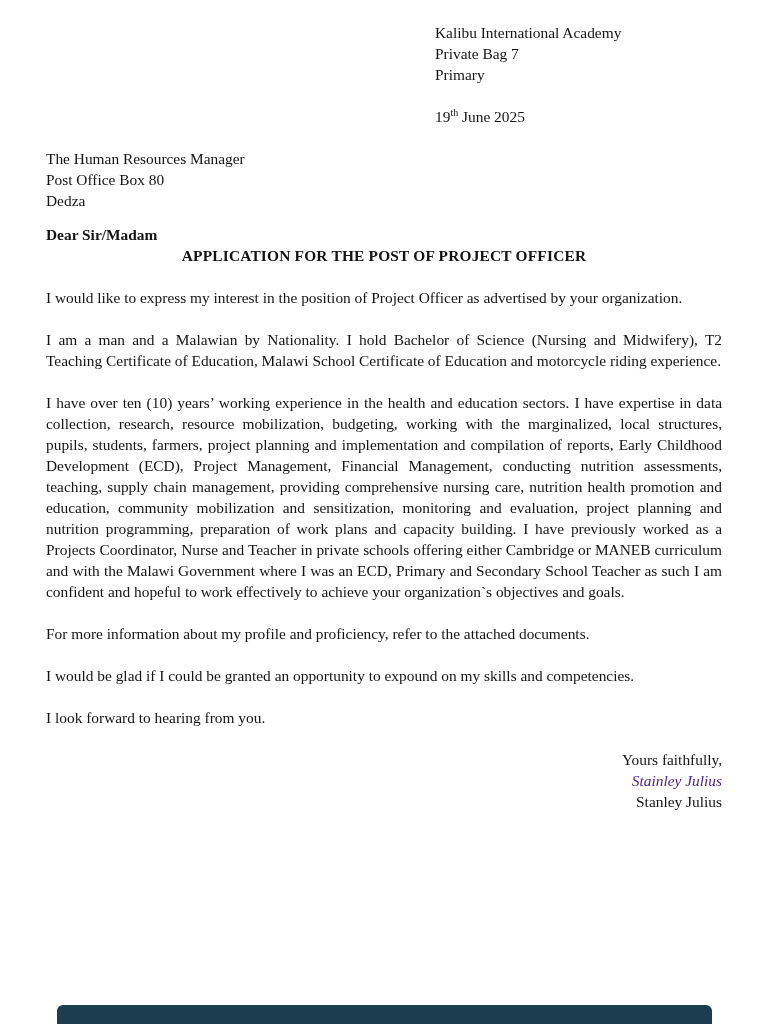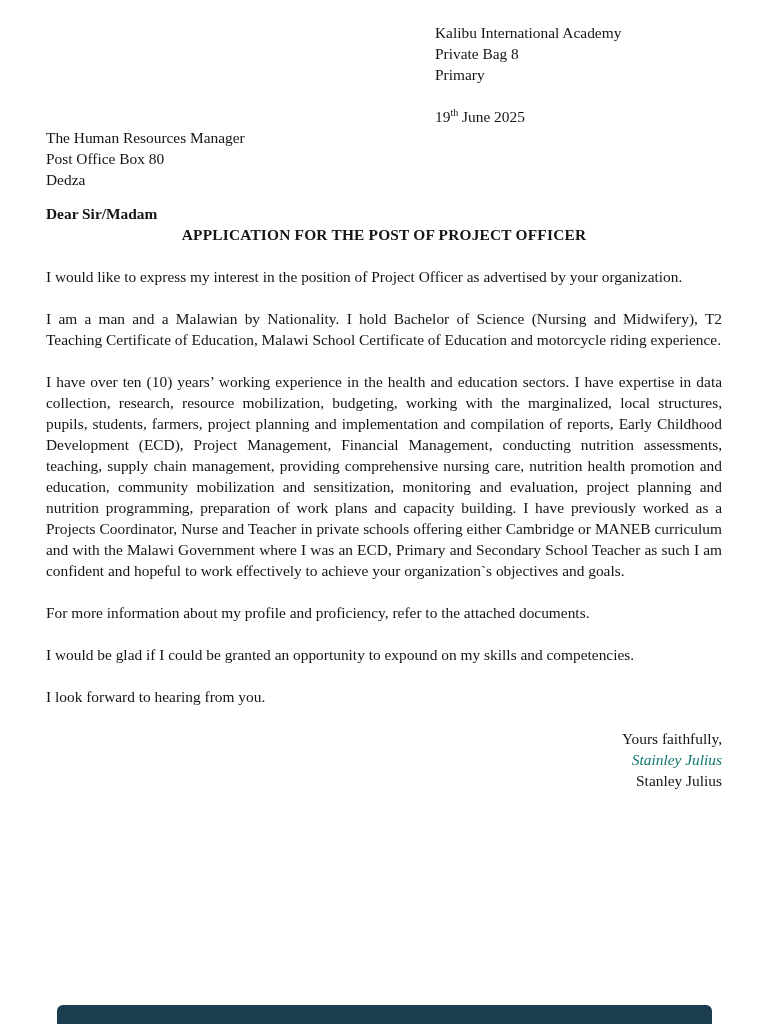--- a/index.html
+++ b/index.html
@@ -17,21 +17,21 @@
     line-height: 21px;
     color: #141414;
   }
   .content {
     padding: 22px 46px 0 46px;
   }
   .sender, .date-line {
     margin-left: 389px;
   }
   .date-line { margin-top: 21px; }
-  .recipient { }
+  .recipient { margin-top: 21px; }
   .salutation { margin-top: 13px; font-weight: bold; }
   .subject {
     text-align: center;
     font-weight: bold;
     letter-spacing: 0.2px;
   }
   p.body-par {
     margin: 21px 0 0 0;
     text-align: justify;
   }
@@ -54,21 +54,21 @@
   }
 </style>
 </head>
 <body style="background: rgb(255, 255, 255);">
 
 <div class="page">
   <div class="content">
 
     <div class="sender">
       <div>Kalibu International Academy</div>
-      <div>Private Bag 8</div>
+      <div>Private Bag 7</div>
       <div>Primary</div>
     </div>
 
     <div class="date-line"><span>19</span><sup class="ord">th</sup><span> June 2025</span></div>
 
     <div class="recipient">
       <div>The Human Resources Manager</div>
       <div>Post Office Box 80</div>
       <div>Dedza</div>
     </div>
@@ -79,20 +79,20 @@
 
     <p class="body-par">I would like to express my interest in the position of Project Officer as advertised by your organization.</p>
     <p class="body-par">I am a man and a Malawian by Nationality. I hold Bachelor of Science (Nursing and Midwifery), T2 Teaching Certificate of Education, Malawi School Certificate of Education and motorcycle riding experience.</p>
     <p class="body-par">I have over ten (10) years’ working experience in the health and education sectors. I have expertise in data collection, research, resource mobilization, budgeting, working with the marginalized, local structures, pupils, students, farmers, project planning and implementation and compilation of reports, Early Childhood Development (ECD), Project Management, Financial Management, conducting nutrition assessments, teaching, supply chain management, providing comprehensive nursing care, nutrition health promotion and education, community mobilization and sensitization, monitoring and evaluation, project planning and nutrition programming, preparation of work plans and capacity building. I have previously worked as a Projects Coordinator, Nurse and Teacher in private schools offering either Cambridge or MANEB curriculum and with the Malawi Government where I was an ECD, Primary and Secondary School Teacher as such I am confident and hopeful to work effectively to achieve your organization`s objectives and goals.</p>
     <p class="body-par">For more information about my profile and proficiency, refer to the attached documents.</p>
     <p class="body-par">I would be glad if I could be granted an opportunity to expound on my skills and competencies.</p>
     <p class="body-par">I look forward to hearing from you.</p>
 
     <div class="closing-block">
       <div>Yours faithfully,</div>
-      <div class="signature-script" id="sig" style="color: #0f766e;">Stainley Julius</div>
+      <div class="signature-script" id="sig" style="color: #4c1d95;">Stainley Julius</div>
       <div>Stanley Julius</div>
     </div>
 
   </div>
 
   <div class="bottom-bar" id="bottomBar" style="background: rgb(28, 60, 80);"></div>
 </div>
 
 </body></html>

